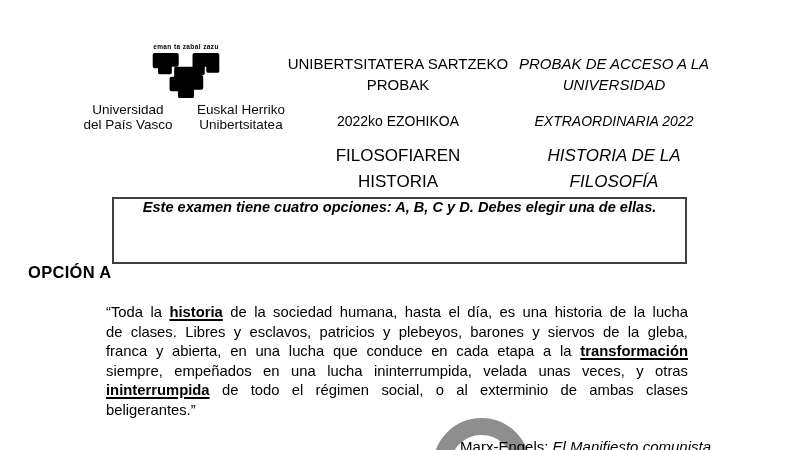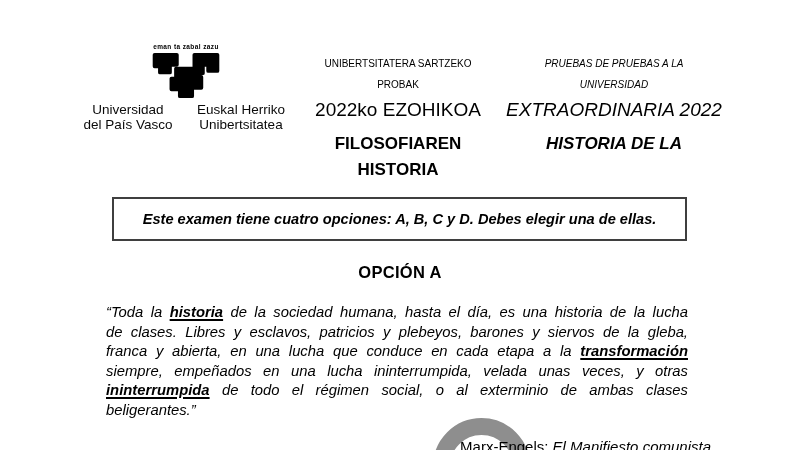--- a/index.html
+++ b/index.html
@@ -15,43 +15,43 @@
   .logo-mark { position:absolute; top:51px; left:147px; width:78px; height:49px; }
   .logo-names { position:absolute; top:103px; left:82px; width:210px;
     display:flex; gap:17px; }
   .logo-name { text-align:center; font-size:13.5px; line-height:14.5px; color:#0a0a0a; }
   .logo-name.es { width:92px; }
   .logo-name.eu { width:100px; }
 
   .col { position:absolute; top:53px; text-align:center; }
   .col-center { left:280px; width:236px; }
   .col-right  { left:498px; width:232px; font-style:italic; }
-  .exam-line { font-size:10px; line-height:21px; }
-  .session   { font-size:19px; line-height:21px; margin-top:4px; }
-  .subject   { margin-top:11px; font-weight:bold; font-size:17px; line-height:26px; }
+  .exam-line { font-size:15px; line-height:21px; }
+  .session   { font-size:14px; line-height:21px; margin-top:16px; }
+  .subject   { margin-top:11px; font-weight:normal; font-size:17px; line-height:26px; }
 
   
   .notice {
-    position:absolute; left:112px; top:197px; width:575px; height:44px;
+    position:absolute; left:112px; top:197px; width:575px; height:67px;
     border:2px solid #3f3f3f; background:#fff;
-    display:flex; flex-direction:column; justify-content:space-evenly;
+    display:flex; flex-direction:row; justify-content:space-evenly;
     text-align:center; font-weight:bold; font-style:italic; font-size:14.6px;
   }
 
   
   .opcion { position:absolute; top:263px; left:0; width:800px;
-    text-align:center; font-weight:bold; font-size:16.5px; letter-spacing:.3px; }
+    font-weight:bold; font-size:16.5px; letter-spacing:.3px;padding-left:28px; }
 
   
   .watermark { position:absolute; left:433px; top:418px; width:97px; height:97px;
     border-radius:50%; border:17px solid #8e8e8e; z-index:1; }
 
   
   .quote { position:absolute; left:106px; top:303px; width:582px; z-index:2;
-    font-size:14.8px; overflow:visible;font-style:italic; }
+    font-size:14.8px; overflow:visible; }
   .qline { display:block; white-space:nowrap; line-height:19.5px;
     text-align:justify; text-align-last:justify; }
   .qline.last { text-align-last:left; }
   .seg-bu { font-weight:bold; text-decoration:underline;
     text-decoration-thickness:1.5px; text-underline-offset:2px; }
 
   .attribution { position:absolute; top:438px; right:89px; z-index:2;
     font-size:15px; white-space:nowrap; }
   .attribution .work { font-style:italic; }
 </style>
@@ -83,25 +83,26 @@
     <div class="exam-line">UNIBERTSITATERA SARTZEKO</div>
     <div class="exam-line">PROBAK</div>
     <div class="session">2022ko EZOHIKOA</div>
     <div class="subject">
       <div>FILOSOFIAREN</div>
       <div>HISTORIA</div>
     </div>
   </div>
 
   <div class="col col-right">
-    <div class="exam-line">PRUEBAS DE PRUEBAS A LA</div>
+    <div class="exam-line">PROBAK DE ACCESO A LA</div>
     <div class="exam-line">UNIVERSIDAD</div>
     <div class="session">EXTRAORDINARIA 2022</div>
     <div class="subject">
       <div>HISTORIA DE LA</div>
+      <div>FILOSOFÍA</div>
     </div>
   </div>
 
   <div class="notice">
     <div>Este examen tiene cuatro opciones: A, B, C y D. Debes elegir una de ellas.</div>
   </div>
 
   <div class="opcion">OPCIÓN A</div>
 
   <div class="watermark"></div>

